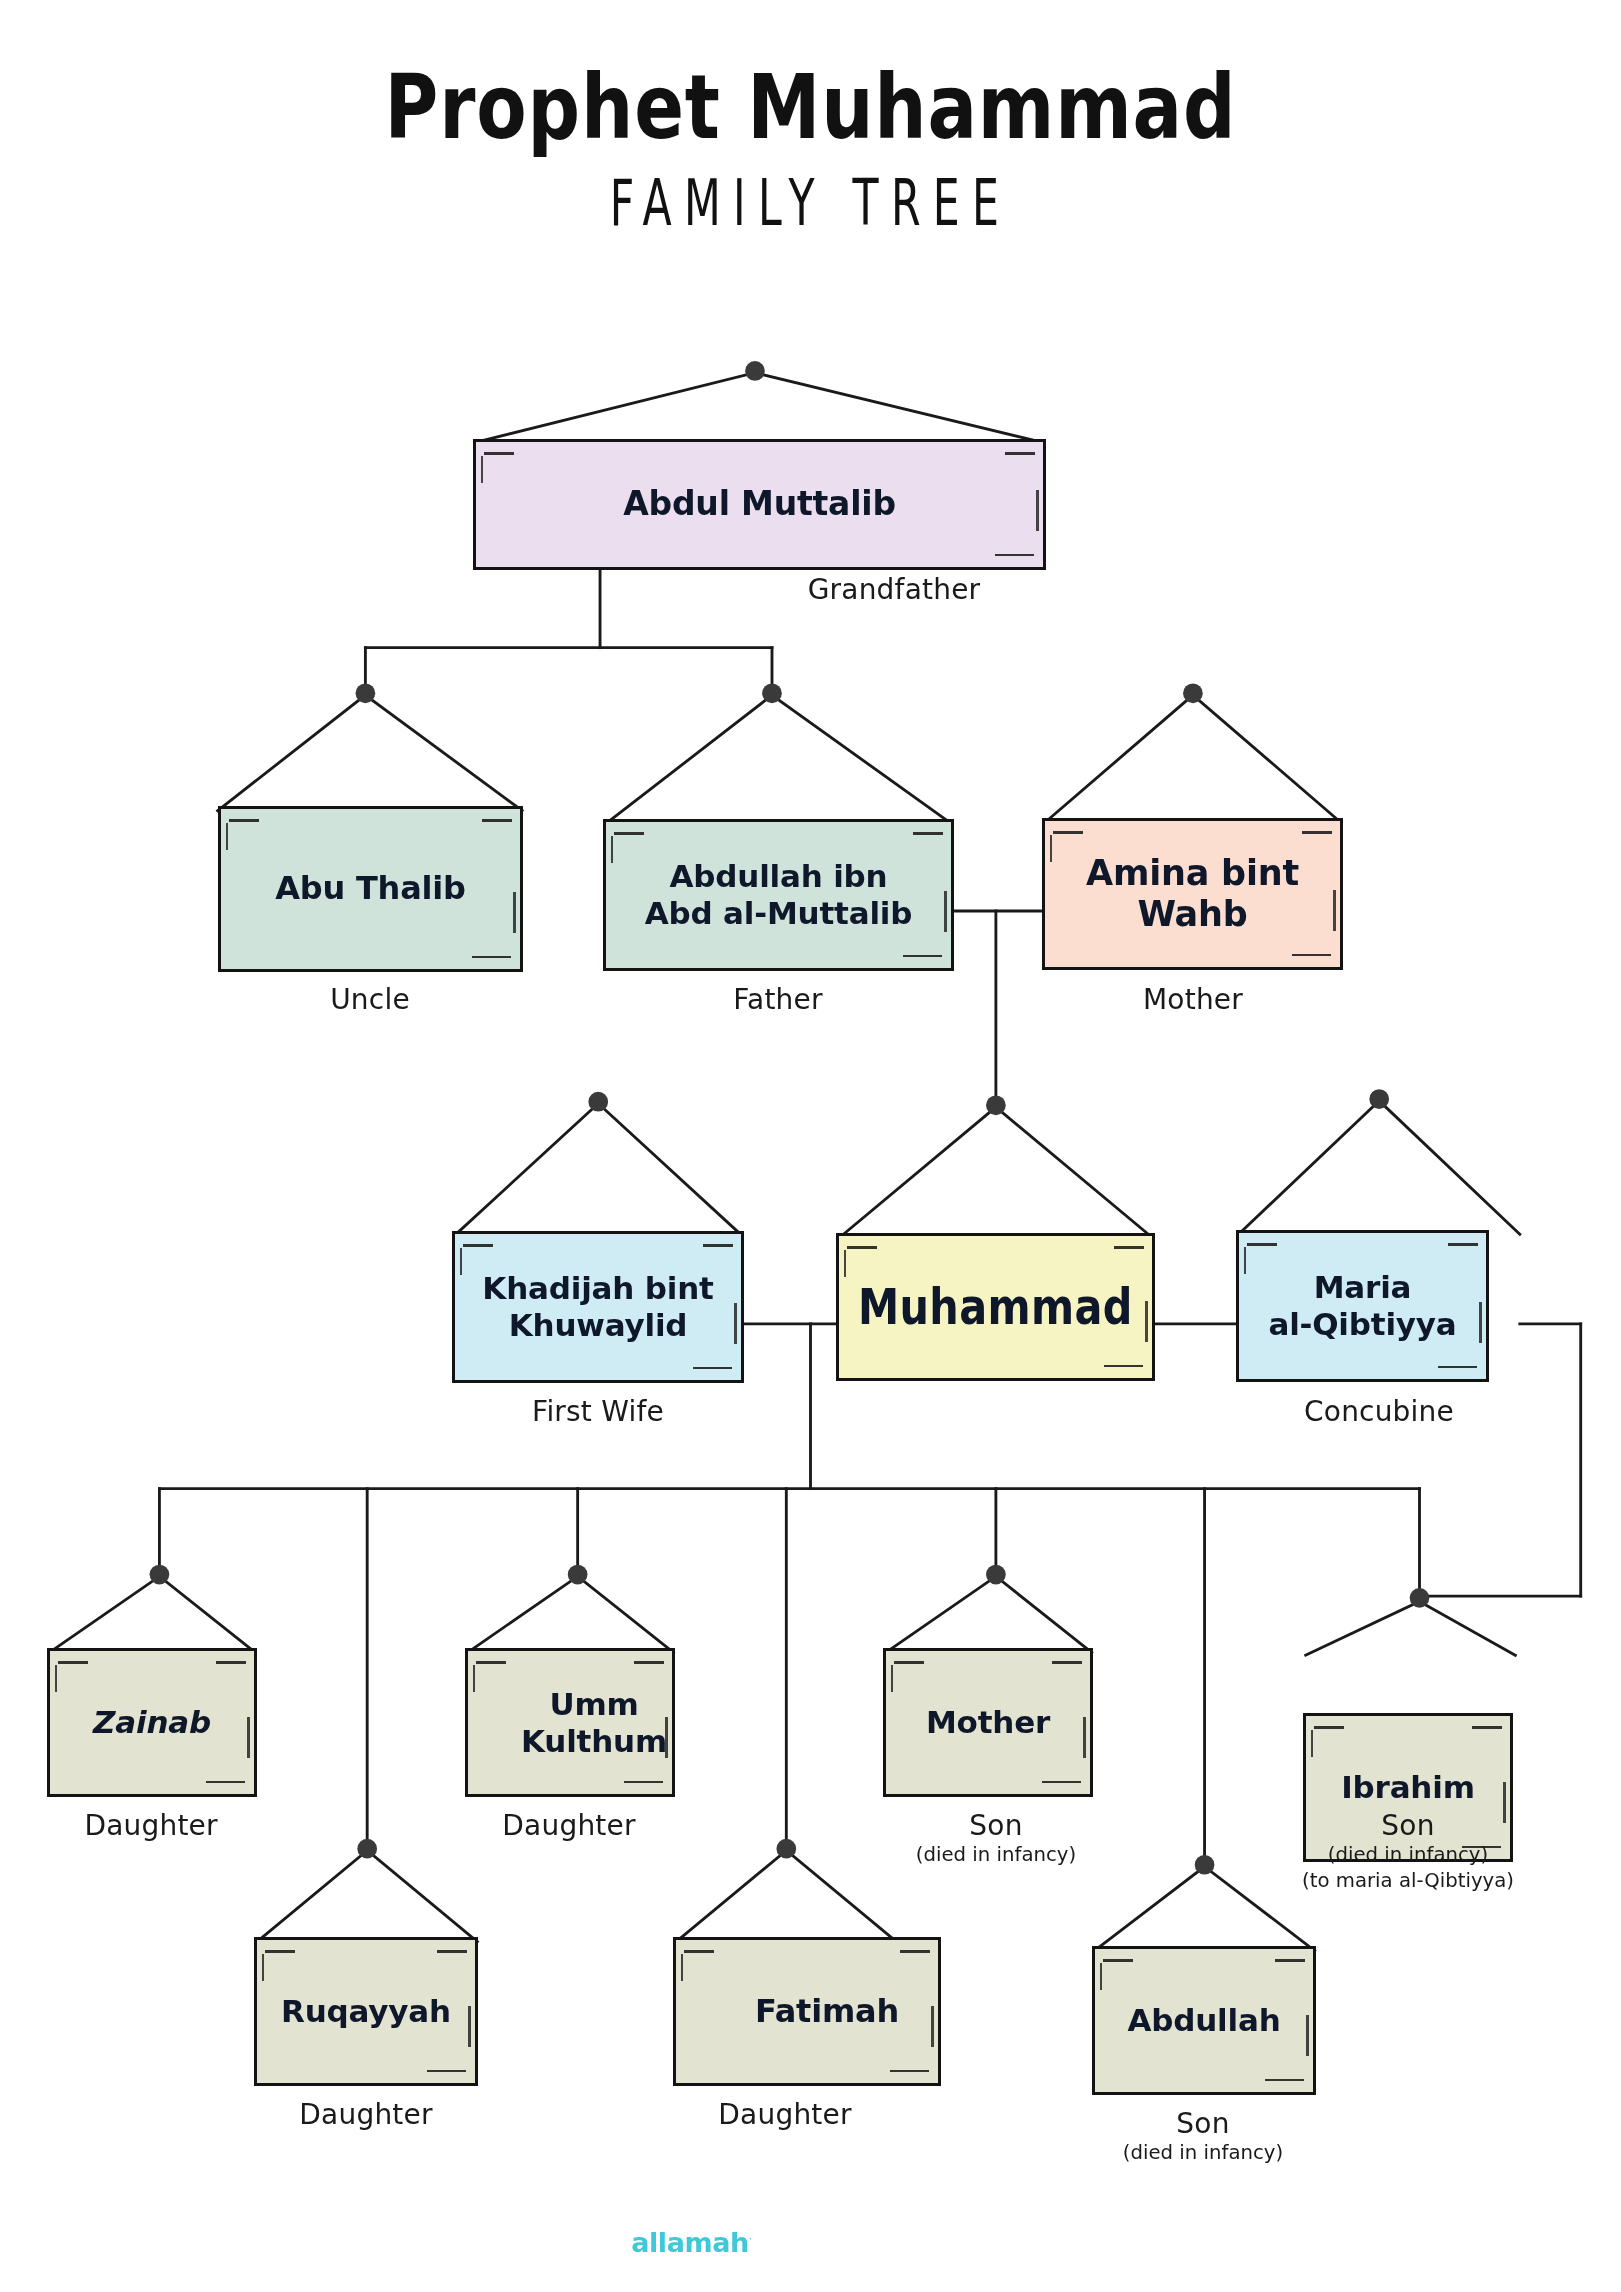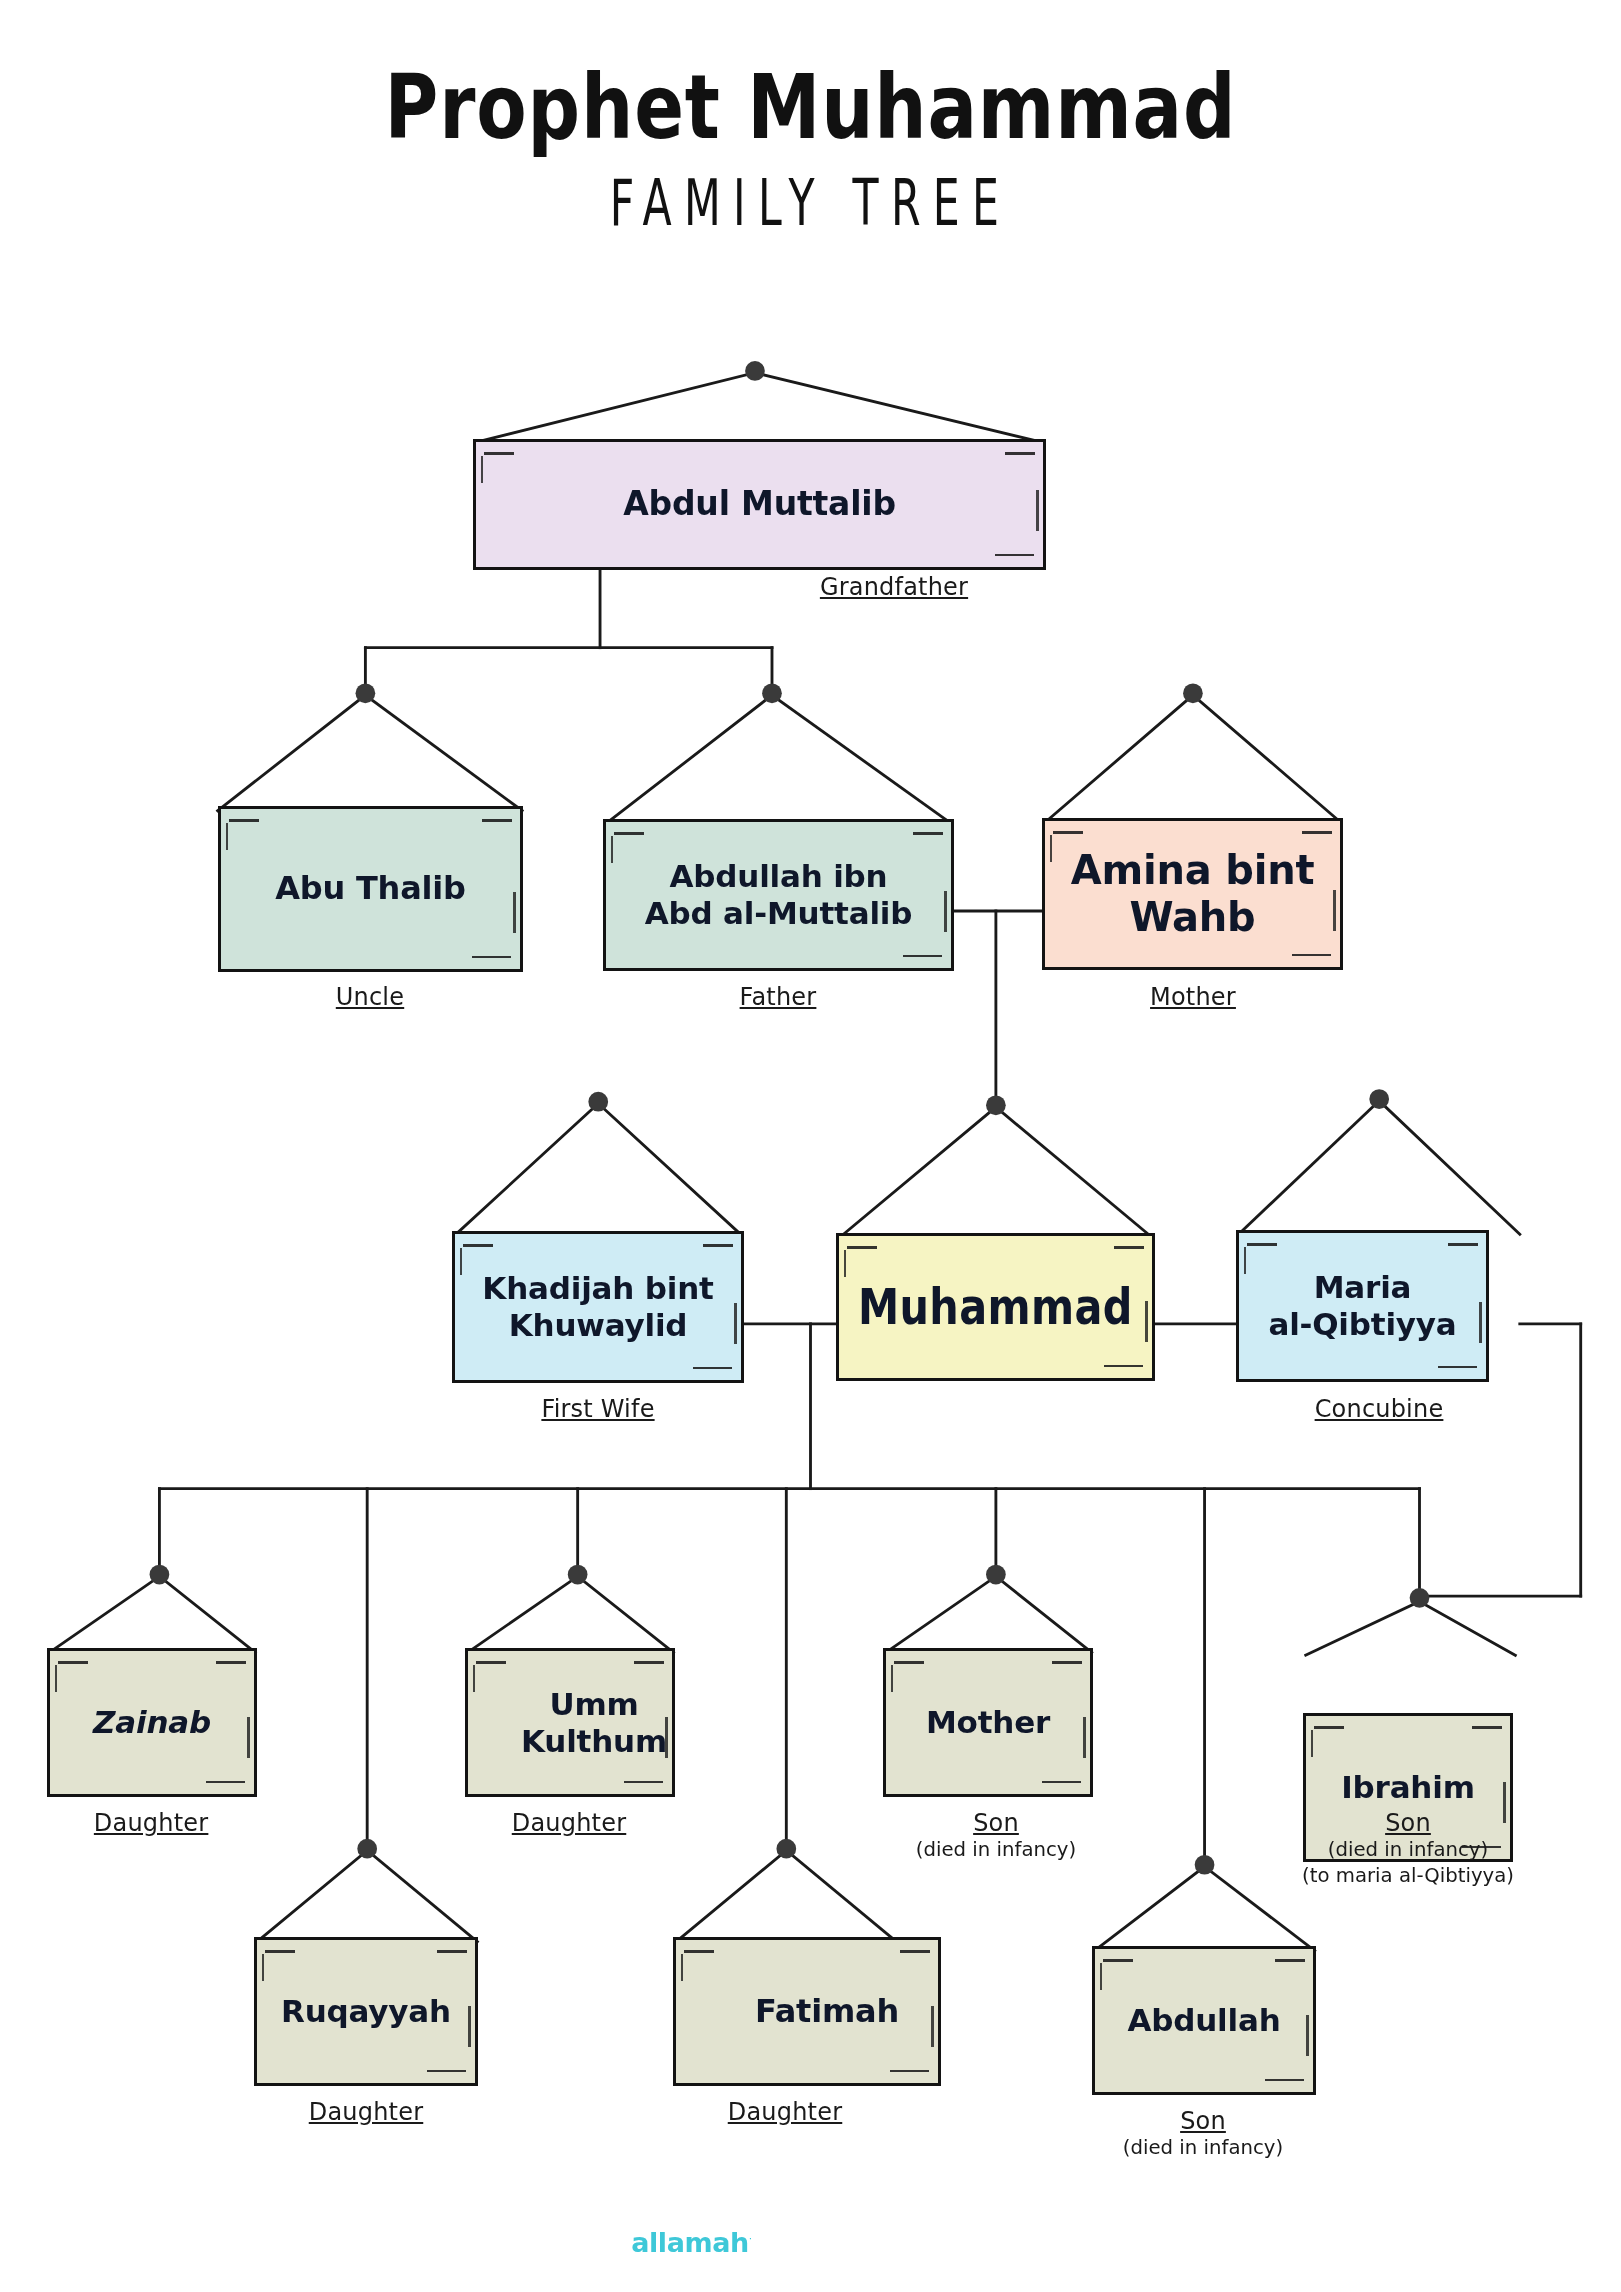--- a/index.html
+++ b/index.html
@@ -103,21 +103,21 @@
   }
   
   .cap {
     position: absolute;
     text-align: center;
     font-family: "DejaVu Sans", sans-serif;
     font-weight: normal;
     color: #1a1a1a;
     z-index: 3;
   }
-  .cap .cap-main { font-size: 24px; letter-spacing: 0.2px; display:block;text-decoration:underline; }
+  .cap .cap-main { font-size: 28px; letter-spacing: 0.2px; display:block; }
   .cap .cap-sub  { font-size: 19.7px; letter-spacing: 0; display:block; line-height: 1.3; }
   
   #logo {
     position: absolute;
     left: 0;
     top: 2227px;
     width: 1383px;
     text-align: center;
     font-family: "DejaVu Sans", sans-serif;
     font-weight: bold;
@@ -246,21 +246,21 @@
   <div class="node" style="left:603px; top:819px; width:351px; height:152px; background:#cfe3da; font-size:31px; white-space:pre-line;">
     <span class="hair-l"></span>
     <span class="hair-r"></span>
     <span class="nm">Abdullah ibn
 Abd al-Muttalib</span>
   </div>
   <div class="cap" style="left:617px; top:983px; width:322px;">
     <span class="cap-main">Father</span>
   </div>
 
-  <div class="node" style="left:1042px; top:818px; width:301px; height:152px; background:#fbded0; font-size:40px; white-space:pre-line;">
+  <div class="node" style="left:1042px; top:818px; width:301px; height:152px; background:#fbded0; font-size:35px; white-space:pre-line;">
     <span class="hair-l"></span>
     <span class="hair-r"></span>
     <span class="nm">Amina bint
 Wahb</span>
   </div>
   <div class="cap" style="left:1032px; top:983px; width:322px;">
     <span class="cap-main">Mother</span>
   </div>
 
   <div class="node" style="left:452px; top:1231px; width:292px; height:152px; background:#cfecf5; font-size:31px; white-space:pre-line;">

